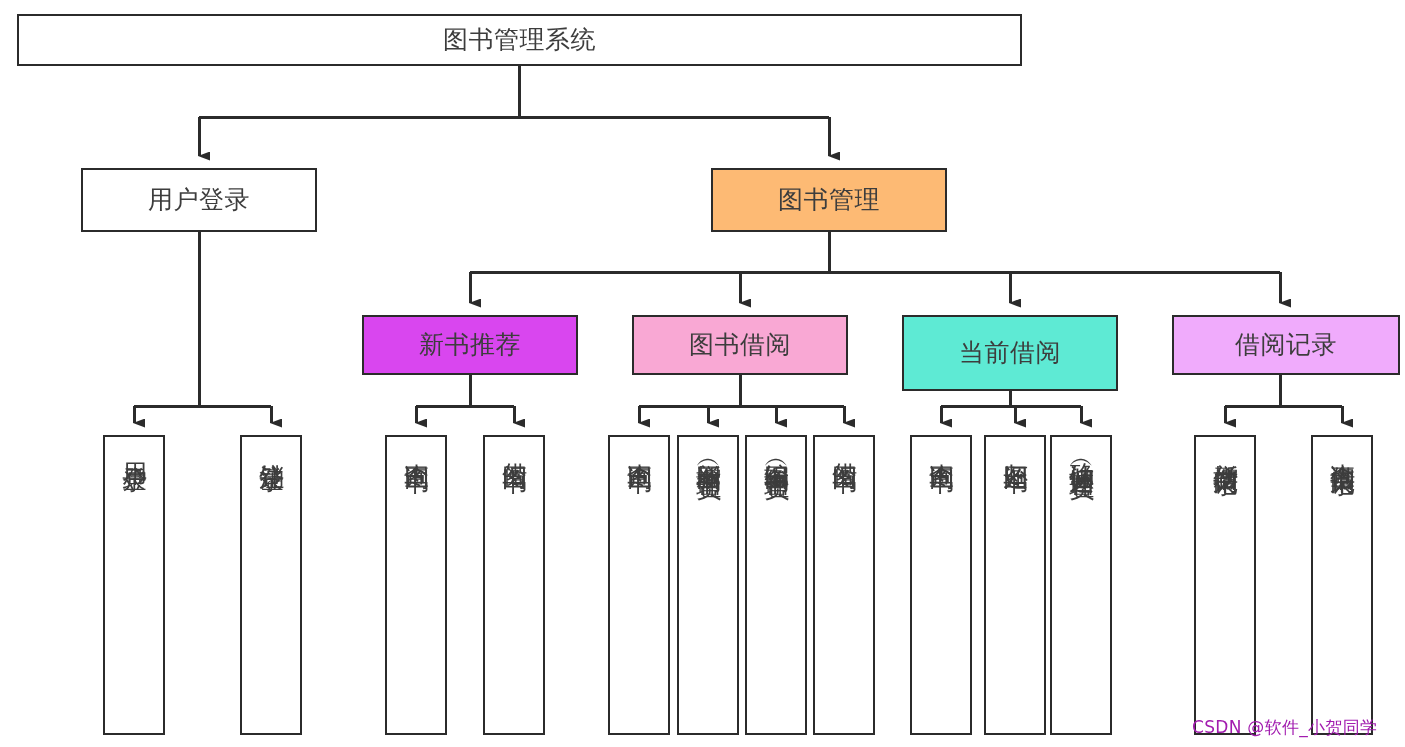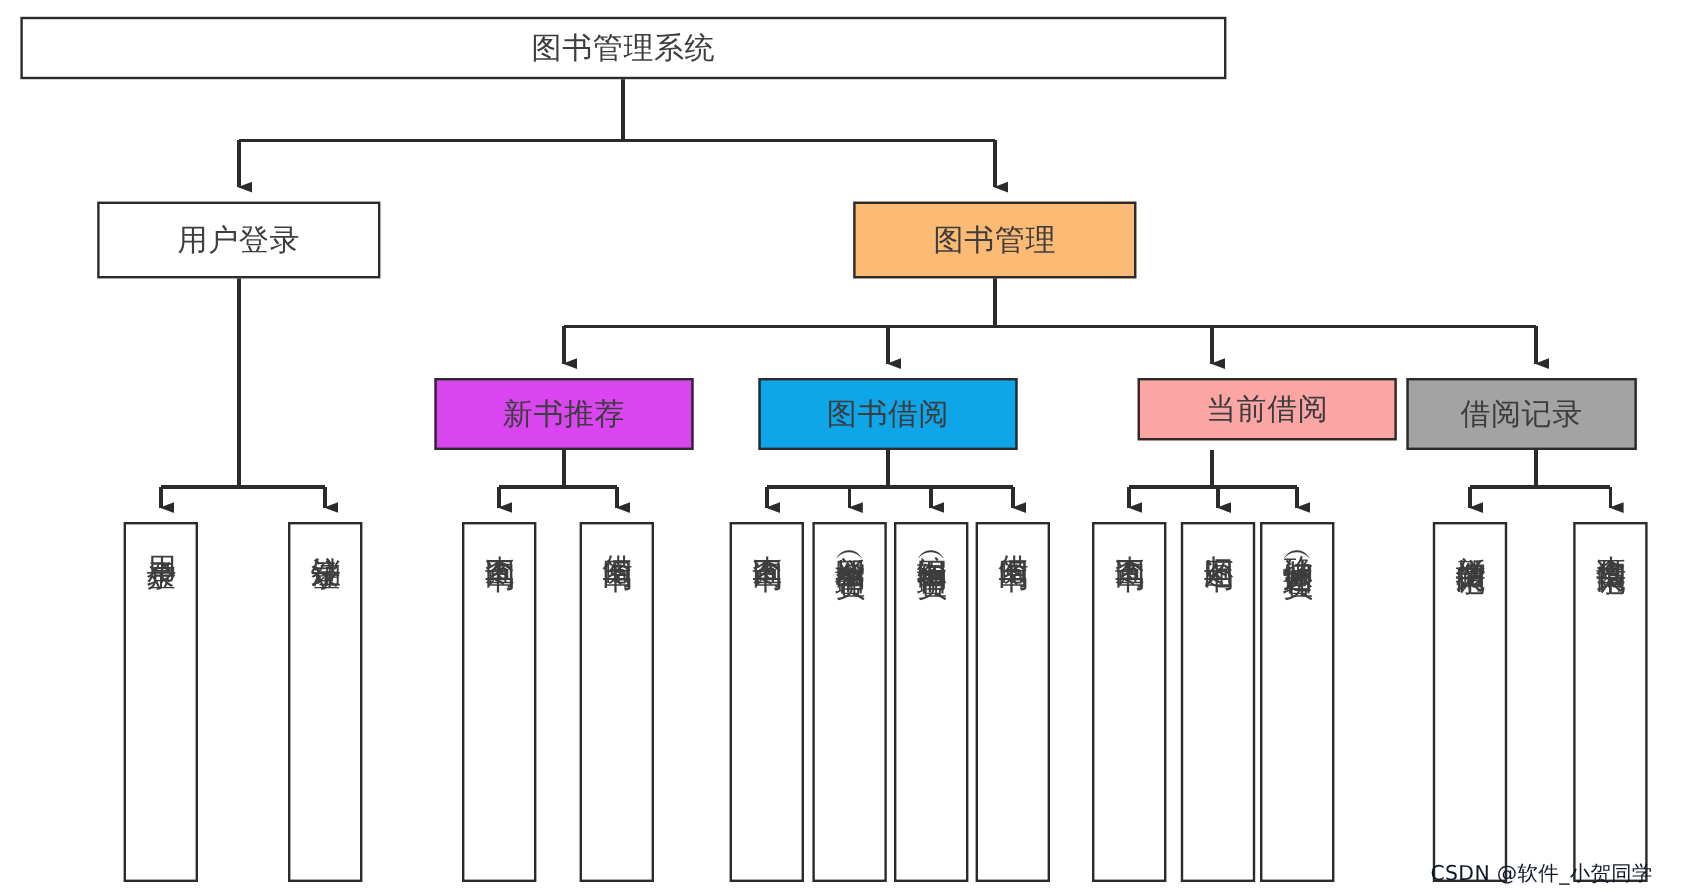--- a/index.html
+++ b/index.html
@@ -139,27 +139,27 @@
   <div class="node horizontal" style="left: 81px; top: 168px; width: 236px; height: 64px; border-color: rgb(43, 43, 43); background: rgb(255, 255, 255);">
     <span class="label" style="color: rgb(61, 61, 61);">用户登录</span>
   </div>
   <div class="node horizontal" style="left: 711px; top: 168px; width: 236px; height: 64px; border-color: rgb(43, 43, 43); background: #fdba74;">
     <span class="label" style="color: rgb(61, 61, 61);">图书管理</span>
   </div>
 
   <div class="node horizontal" style="left: 362px; top: 315px; width: 216px; height: 60px; border-color: rgb(43, 43, 43); background: #d946ef;">
     <span class="label" style="color: rgb(61, 61, 61);">新书推荐</span>
   </div>
-  <div class="node horizontal" style="left: 632px; top: 315px; width: 216px; height: 60px; border-color: rgb(43, 43, 43); background: #0ea5e9;">
+  <div class="node horizontal" style="left: 632px; top: 315px; width: 216px; height: 60px; border-color: rgb(43, 43, 43); background: #f9a8d4;">
     <span class="label" style="color: rgb(61, 61, 61);">图书借阅</span>
   </div>
-  <div class="node horizontal" style="left: 948px; top: 315px; width: 216px; height: 52px; border-color: rgb(43, 43, 43); background: #fca5a5;">
+  <div class="node horizontal" style="left: 902px; top: 315px; width: 216px; height: 76px; border-color: rgb(43, 43, 43); background: #5eead4;">
     <span class="label" style="color: rgb(61, 61, 61);">当前借阅</span>
   </div>
-  <div class="node horizontal" style="left: 1172px; top: 315px; width: 192px; height: 60px; border-color: rgb(43, 43, 43); background: #a3a3a3;">
+  <div class="node horizontal" style="left: 1172px; top: 315px; width: 228px; height: 60px; border-color: rgb(43, 43, 43); background: #f0abfc;">
     <span class="label" style="color: rgb(61, 61, 61);">借阅记录</span>
   </div>
 
   <div class="node leaf" style="left: 103px; top: 435px; width: 62px; height: 300px; border-color: rgb(43, 43, 43); background: rgb(255, 255, 255);">
     <span class="label" style="color: rgb(61, 61, 61);">用户登录</span>
   </div>
   <div class="node leaf" style="left: 240px; top: 435px; width: 62px; height: 300px; border-color: rgb(43, 43, 43); background: rgb(255, 255, 255);">
     <span class="label" style="color: rgb(61, 61, 61);">注销登录</span>
   </div>
   <div class="node leaf" style="left: 385px; top: 435px; width: 62px; height: 300px; border-color: rgb(43, 43, 43); background: rgb(255, 255, 255);">
@@ -189,15 +189,15 @@
   <div class="node leaf" style="left: 1050px; top: 435px; width: 62px; height: 300px; border-color: rgb(43, 43, 43); background: rgb(255, 255, 255);">
     <span class="label" style="color: rgb(61, 61, 61);">确认归还（管理员）</span>
   </div>
   <div class="node leaf" style="left: 1194px; top: 435px; width: 62px; height: 300px; border-color: rgb(43, 43, 43); background: rgb(255, 255, 255);">
     <span class="label" style="color: rgb(61, 61, 61);">新增借阅记录</span>
   </div>
   <div class="node leaf" style="left: 1311px; top: 435px; width: 62px; height: 300px; border-color: rgb(43, 43, 43); background: rgb(255, 255, 255);">
     <span class="label" style="color: rgb(61, 61, 61);">查询借阅记录</span>
   </div>
 
-  <div id="watermark" style="color: #0f172a;">CSDN @软件_小贺同学</div>
+  <div id="watermark" style="color: #a21caf;">CSDN @软件_小贺同学</div>
 
 </div>
 
 </body></html>

